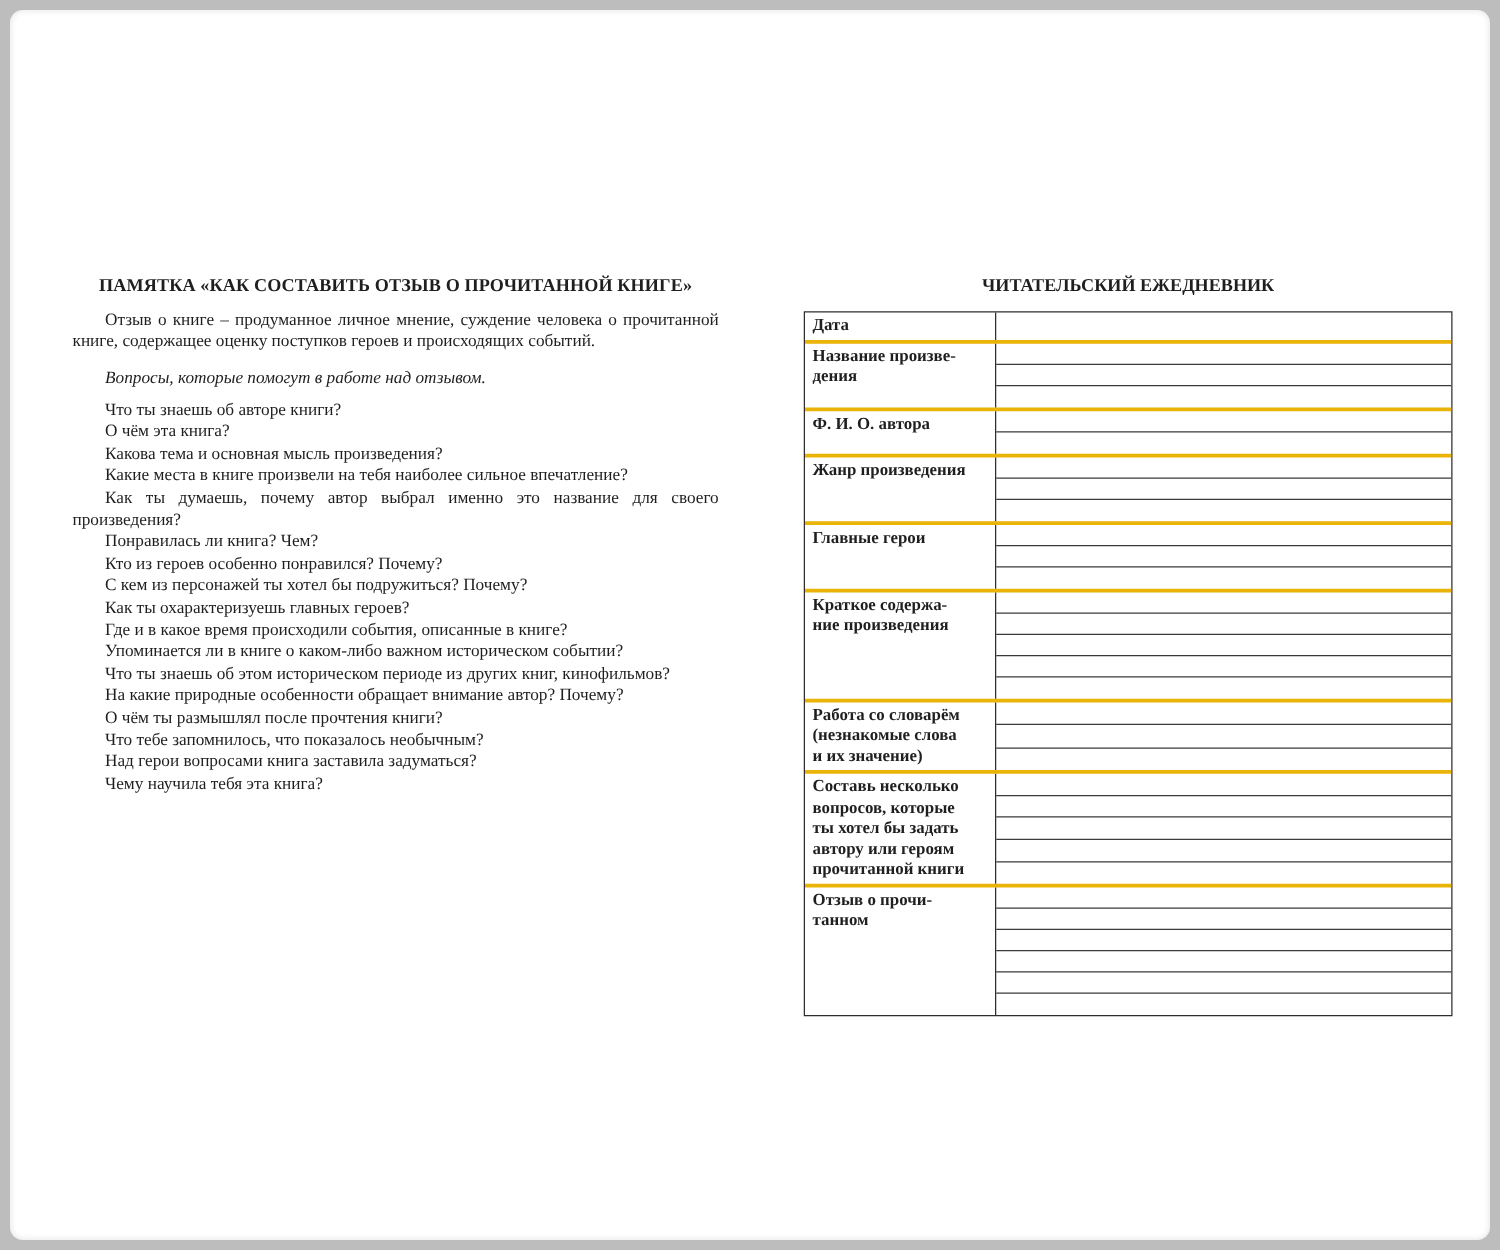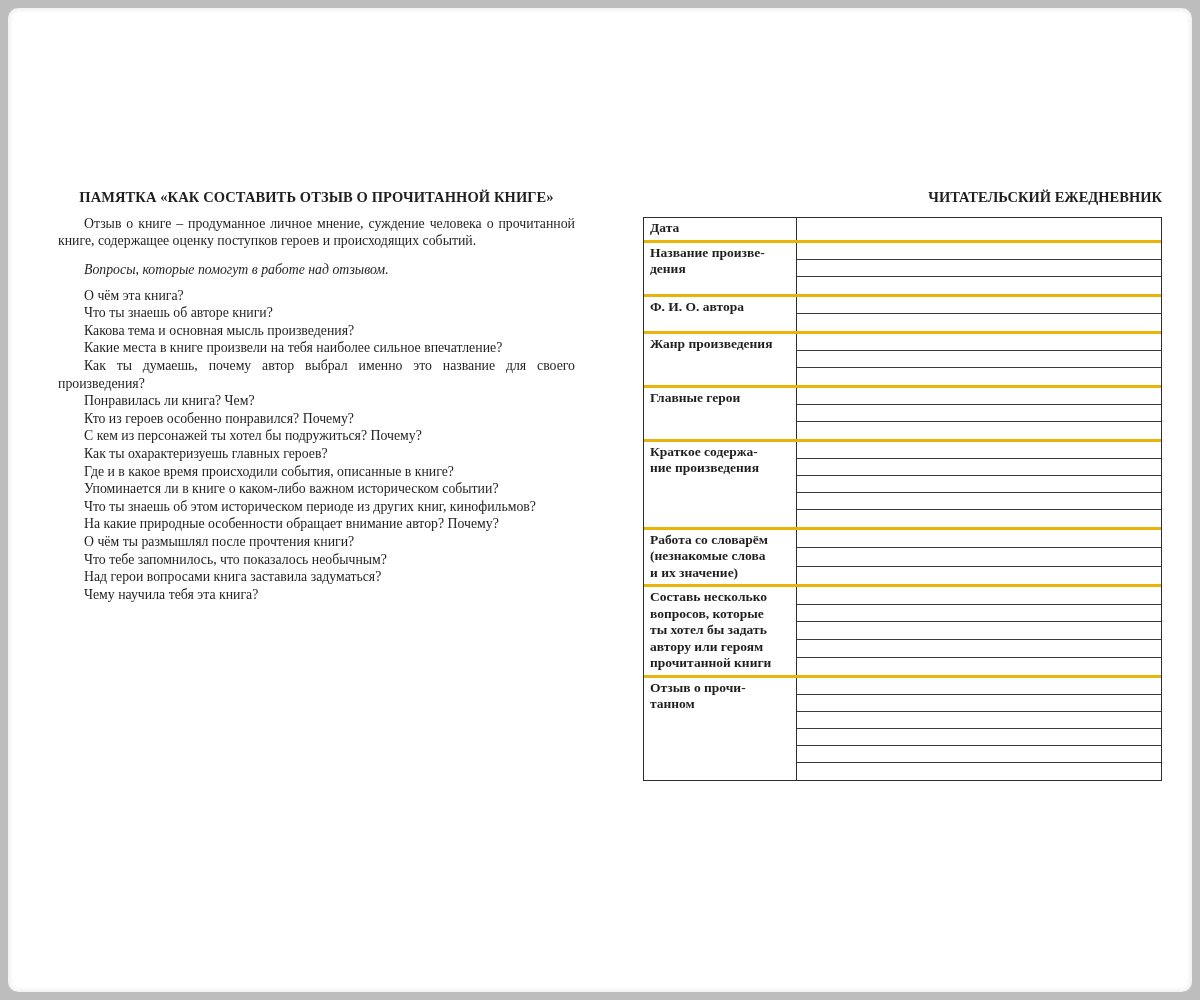--- a/index.html
+++ b/index.html
@@ -14,21 +14,21 @@
   .paper {
     position: absolute;
     left: 8px; top: 8px;
     width: 1184px; height: 984px;
     background: #ffffff;
     border-radius: 10px;
     box-shadow: inset 0 0 6px rgba(0,0,0,0.12);
   }
   .content {
     position: absolute;
-    top: 180px; left: 50px;
+    top: 212px; left: 50px;
     width: 1104px;
     display: flex;
     gap: 68px;
   }
   .left-col { width: 517px; flex: none; }
   .right-col { flex: 1; min-width: 0; }
 
   .memo-title {
     font-size: 14.5px;
     font-weight: bold;
@@ -54,21 +54,21 @@
   .question {
     font-size: 13.8px;
     line-height: 17.6px;
     text-align: justify;
     text-indent: 26px;
   }
 
   .diary-title {
     font-size: 14.5px;
     font-weight: bold;
-    text-align: right;
+    text-align: center;
     line-height: 18px;
     margin-bottom: 11px;
   }
   .diary-table {
     border: 1.5px solid #2e2e2e;
     background: #fff;
   }
   .t-row {
     display: flex;
     align-items: stretch;
@@ -101,22 +101,22 @@
 <body>
 
 <div class="paper">
   <div class="content">
 
     <div class="left-col">
       <div class="memo-title">ПАМЯТКА «КАК СОСТАВИТЬ ОТЗЫВ О ПРОЧИТАННОЙ КНИГЕ»</div>
       <p class="para">Отзыв о книге – продуманное личное мнение, суждение человека о прочитанной книге, содержащее оценку поступков героев и происходящих событий.</p>
       <p class="q-heading">Вопросы, которые помогут в работе над отзывом.</p>
       <div>
+          <p class="question">Что ты знаешь об авторе книги?</p>
           <p class="question">О чём эта книга?</p>
-          <p class="question">Что ты знаешь об авторе книги?</p>
           <p class="question">Какова тема и основная мысль произведения?</p>
           <p class="question">Какие места в книге произвели на тебя наиболее сильное впечатление?</p>
           <p class="question">Как ты думаешь, почему автор выбрал именно это название для своего произведения?</p>
           <p class="question">Понравилась ли книга? Чем?</p>
           <p class="question">Кто из героев особенно понравился? Почему?</p>
           <p class="question">С кем из персонажей ты хотел бы подружиться? Почему?</p>
           <p class="question">Как ты охарактеризуешь главных героев?</p>
           <p class="question">Где и в какое время происходили события, описанные в книге?</p>
           <p class="question">Упоминается ли в книге о каком-либо важном историческом событии?</p>
           <p class="question">Что ты знаешь об этом историческом периоде из других книг, кинофильмов?</p>

